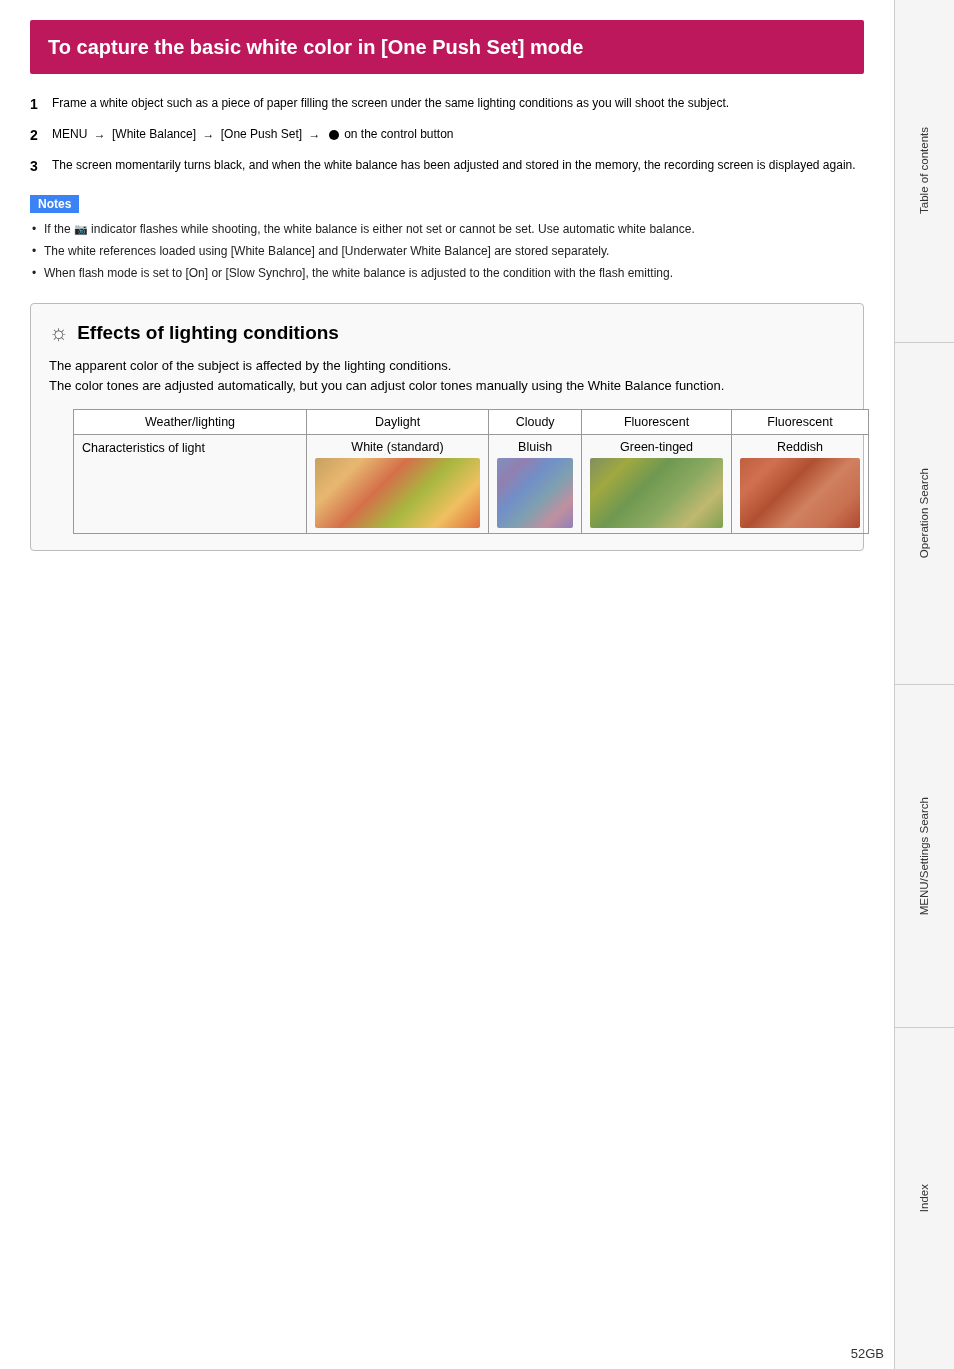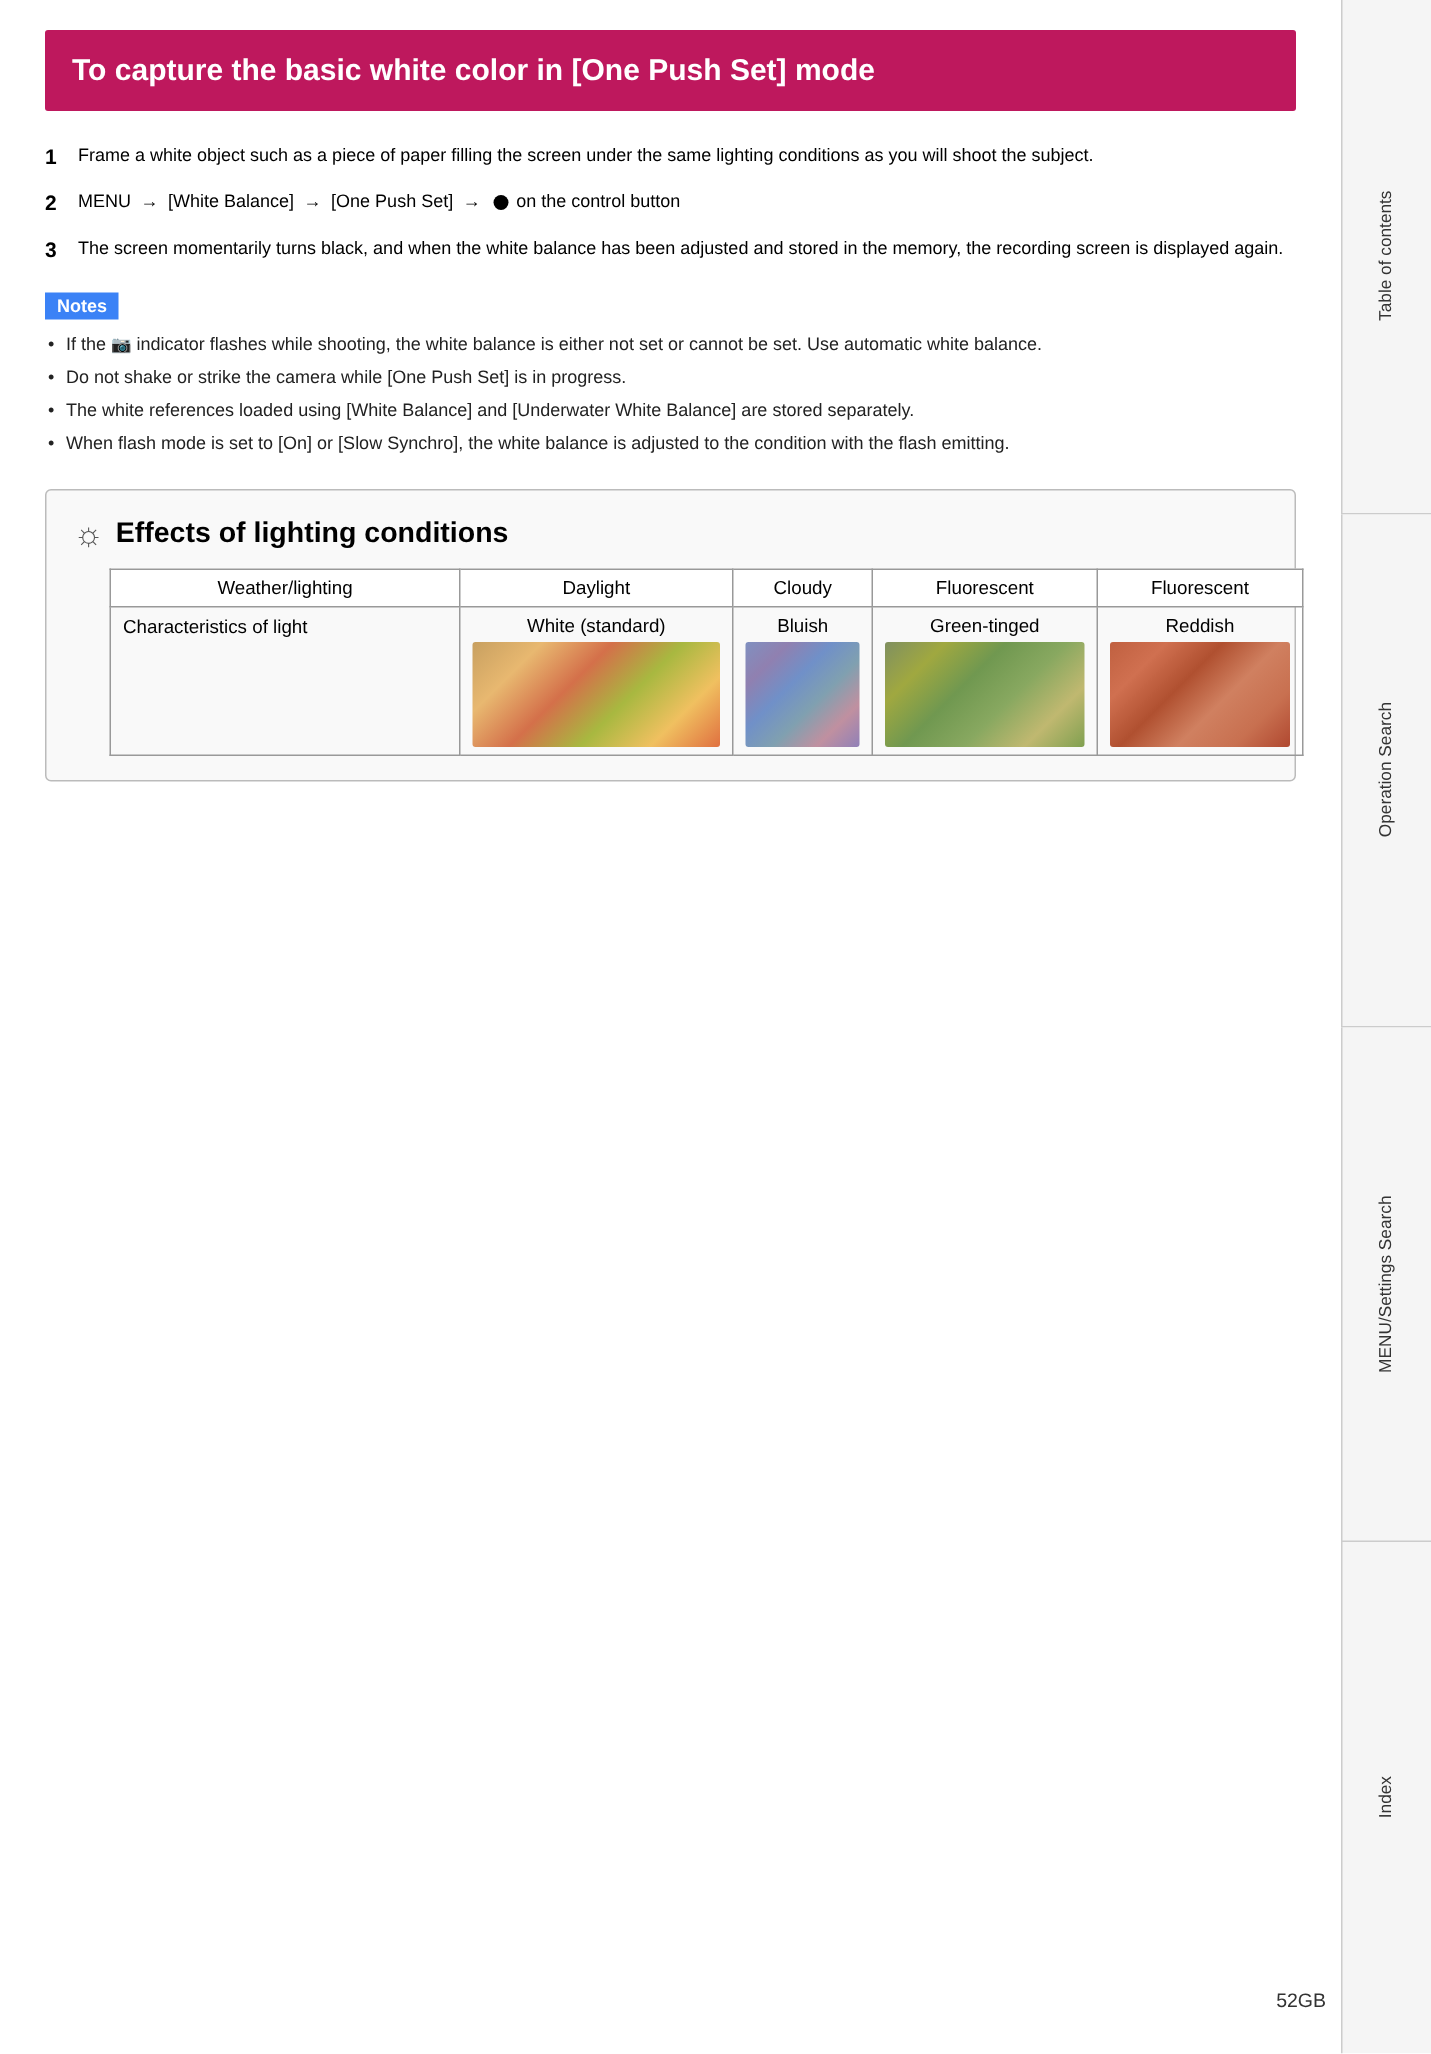--- a/index.html
+++ b/index.html
@@ -200,21 +200,21 @@
     .sidebar-item span {
       transform: rotate(180deg);
       display: inline-block;
       line-height: 1.3;
       text-align: center;
     }
 
     
     .page-number {
       position: absolute;
-      bottom: 28px;
+      bottom: 8px;
       right: 70px;
       font-size: 13px;
       color: #333;
     }
   </style>
 </head>
 <body>
 
 <div class="main-content">
 
@@ -242,31 +242,34 @@
     </div>
 
   </div>
 
   <div class="notes-section">
     <div class="notes-label">Notes</div>
     <ul class="notes-list">
       <li>
         If the <span class="camera-icon">📷</span> indicator flashes while shooting, the white balance is either not set or cannot be set. Use automatic white balance.
       </li>
-      <li>Do not shake or strike the camera while [One Push Set] is in progress.</li>
       <li>The white references loaded using [White Balance] and [Underwater White Balance] are stored separately.</li>
       <li>When flash mode is set to [On] or [Slow Synchro], the white balance is adjusted to the condition with the flash emitting.</li>
     </ul>
   </div>
 
   <div class="effects-section">
     <div class="effects-title">
       <span class="sun-icon">☼</span>
       <span>Effects of lighting conditions</span>
     </div>
+    <p class="effects-desc">
+      <span>The apparent color of the subject is affected by the lighting conditions.</span><br>
+      <span>The color tones are adjusted automatically, but you can adjust color tones manually using the White Balance function.</span>
+    </p>
 
     <table class="lighting-table">
       <thead>
         <tr>
           <th>Weather/lighting</th>
           <th>Daylight</th>
           <th>Cloudy</th>
           <th>Fluorescent</th>
           <th>Fluorescent</th>
         </tr>

